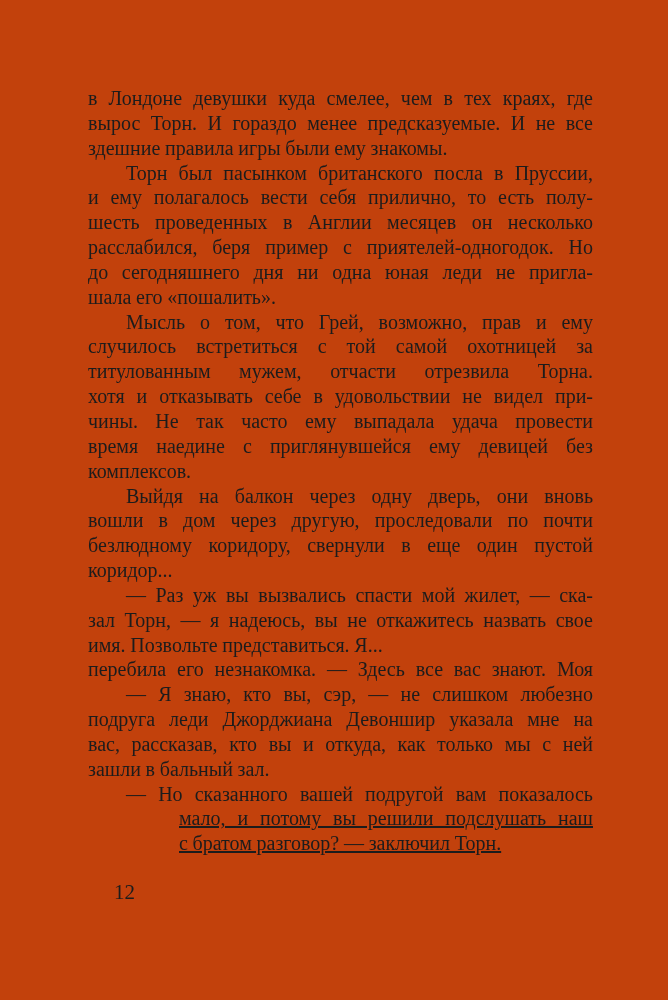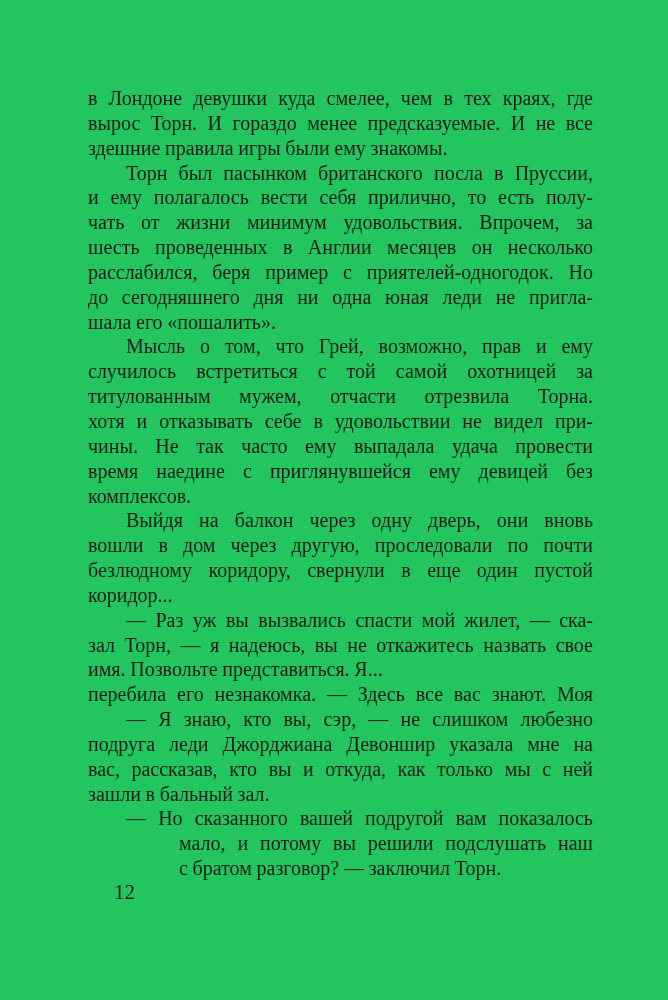--- a/index.html
+++ b/index.html
@@ -11,21 +11,21 @@
     width: 668px;
     height: 1000px;
     position: relative;
     font-family: "Liberation Serif", "DejaVu Serif", serif;
   }
   .page {
     position: absolute;
     left: 0; top: 0;
     width: 668px;
     height: 1000px;
-    background: #22c55e;
+    background: #c2410c;
     overflow: hidden;
   }
   .text-block {
     position: absolute;
     left: 88px;
     top: 86px;
     width: 505px;
     font-size: 20px;
     line-height: 24.85px;
     color: #1c1c1c;
@@ -40,41 +40,41 @@
     white-space: normal;
   }
   .line.last {
     text-align-last: left;
   }
   .line.indent {
     padding-left: 38px;
   }
   .line.hang {
     padding-left: 91px;
+    text-decoration: underline;
   }
   .page-number {
     position: absolute;
     left: 114px;
     top: 880px;
     font-size: 21px;
     line-height: 24.85px;
     color: #1c1c1c;
   }
 </style>
 </head>
 <body>
 
 <div class="page">
   <div class="text-block">
       <div class="line">в Лондоне девушки куда смелее, чем в тех краях, где</div>
       <div class="line">вырос Торн. И гораздо менее предсказуемые. И не все</div>
       <div class="line last">здешние правила игры были ему знакомы.</div>
       <div class="line indent">Торн был пасынком британского посла в Пруссии,</div>
       <div class="line">и ему полагалось вести себя прилично, то есть полу-</div>
-      <div class="line">чать от жизни минимум удовольствия. Впрочем, за</div>
       <div class="line">шесть проведенных в Англии месяцев он несколько</div>
       <div class="line">расслабился, беря пример с приятелей-одногодок. Но</div>
       <div class="line">до сегодняшнего дня ни одна юная леди не пригла-</div>
       <div class="line last">шала его «пошалить».</div>
       <div class="line indent">Мысль о том, что Грей, возможно, прав и ему</div>
       <div class="line">случилось встретиться с той самой охотницей за</div>
       <div class="line">титулованным мужем, отчасти отрезвила Торна.</div>
       <div class="line">хотя и отказывать себе в удовольствии не видел при-</div>
       <div class="line">чины. Не так часто ему выпадала удача провести</div>
       <div class="line">время наедине с приглянувшейся ему девицей без</div>

